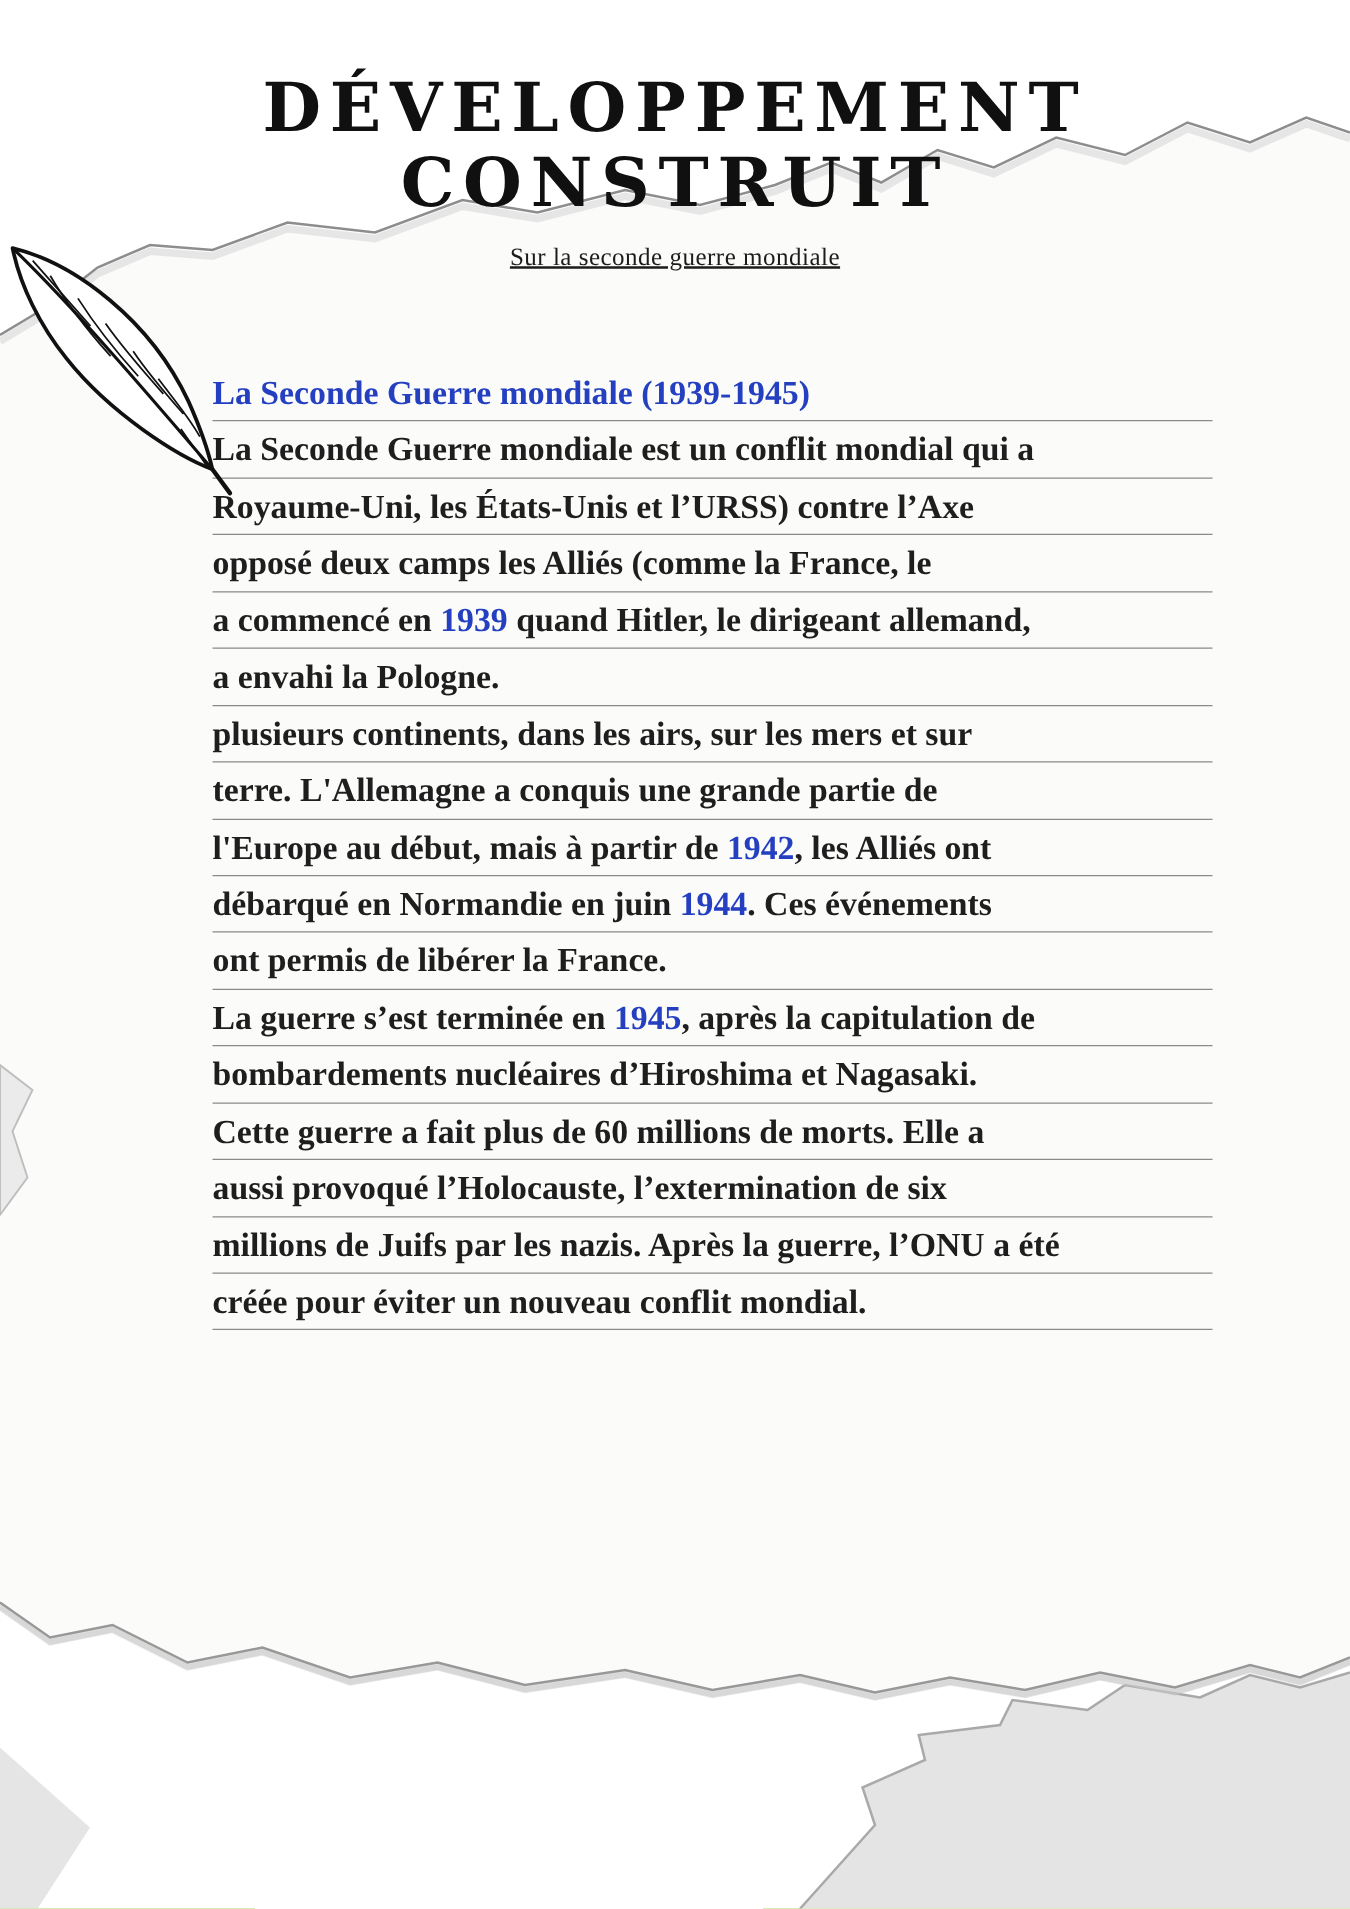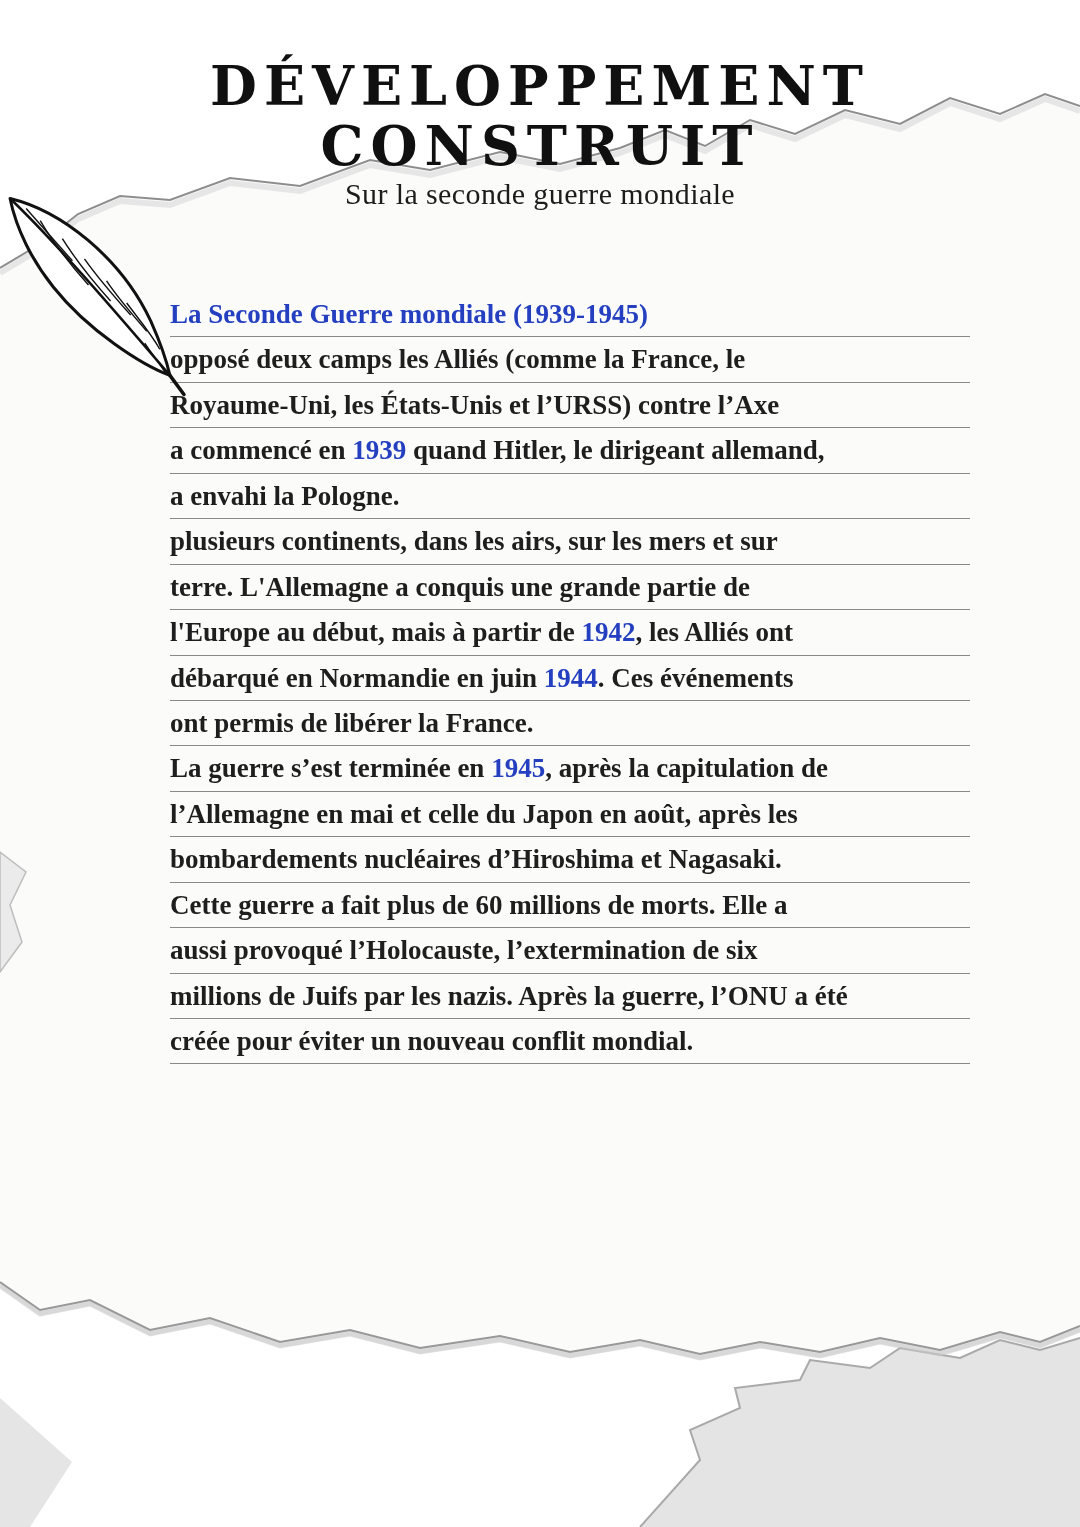--- a/index.html
+++ b/index.html
@@ -22,23 +22,25 @@
   .titles{position:absolute;left:0;top:56px;width:100%;text-align:center;z-index:2;}
   .title{
     font-family:"DejaVu Serif","Liberation Serif",serif;
     font-weight:700;
     font-size:54px;
     letter-spacing:7px;
     color:#101010;
     line-height:1.12;
   }
   .subtitle{
-    font-size:30px;
+    margin-top:18px;
+    font-size:20px;
     color:#1c1c1c;
     letter-spacing:0.4px;
+    text-decoration:underline;
   }
   .body{
     position:absolute;
     left:170px;top:292px;
     width:800px;
     z-index:2;
     color:var(--text);
   }
   .line{
     box-sizing:border-box;
@@ -94,31 +96,31 @@
 
   <header class="titles">
     <div class="title">DÉVELOPPEMENT</div>
     <div class="title">CONSTRUIT</div>
     <div class="subtitle">Sur la seconde guerre mondiale</div>
   </header>
 
   <main class="body">
     <div class="line heading">La Seconde Guerre mondiale (1939-1945)</div>
     <div id="body-lines">
+        <div class="line">La Seconde Guerre mondiale est un conflit mondial qui a</div>
+        <div class="line">Royaume-Uni, les États-Unis et l’URSS) contre l’Axe</div>
         <div class="line">opposé deux camps les Alliés (comme la France, le</div>
-        <div class="line">Royaume-Uni, les États-Unis et l’URSS) contre l’Axe</div>
         <div class="line">a commencé en <span class="accent">1939</span> quand Hitler, le dirigeant allemand,</div>
         <div class="line">a envahi la Pologne.</div>
         <div class="line">plusieurs continents, dans les airs, sur les mers et sur</div>
         <div class="line">terre. L'Allemagne a conquis une grande partie de</div>
         <div class="line">l'Europe au début, mais à partir de <span class="accent">1942</span>, les Alliés ont</div>
         <div class="line">débarqué en Normandie en juin <span class="accent">1944</span>. Ces événements</div>
         <div class="line">ont permis de libérer la France.</div>
         <div class="line">La guerre s’est terminée en <span class="accent">1945</span>, après la capitulation de</div>
-        <div class="line">l’Allemagne en mai et celle du Japon en août, après les</div>
         <div class="line">bombardements nucléaires d’Hiroshima et Nagasaki.</div>
         <div class="line">Cette guerre a fait plus de 60 millions de morts. Elle a</div>
         <div class="line">aussi provoqué l’Holocauste, l’extermination de six</div>
         <div class="line">millions de Juifs par les nazis. Après la guerre, l’ONU a été</div>
         <div class="line">créée pour éviter un nouveau conflit mondial.</div>
       </div>
   </main>
 
 </div>
 

